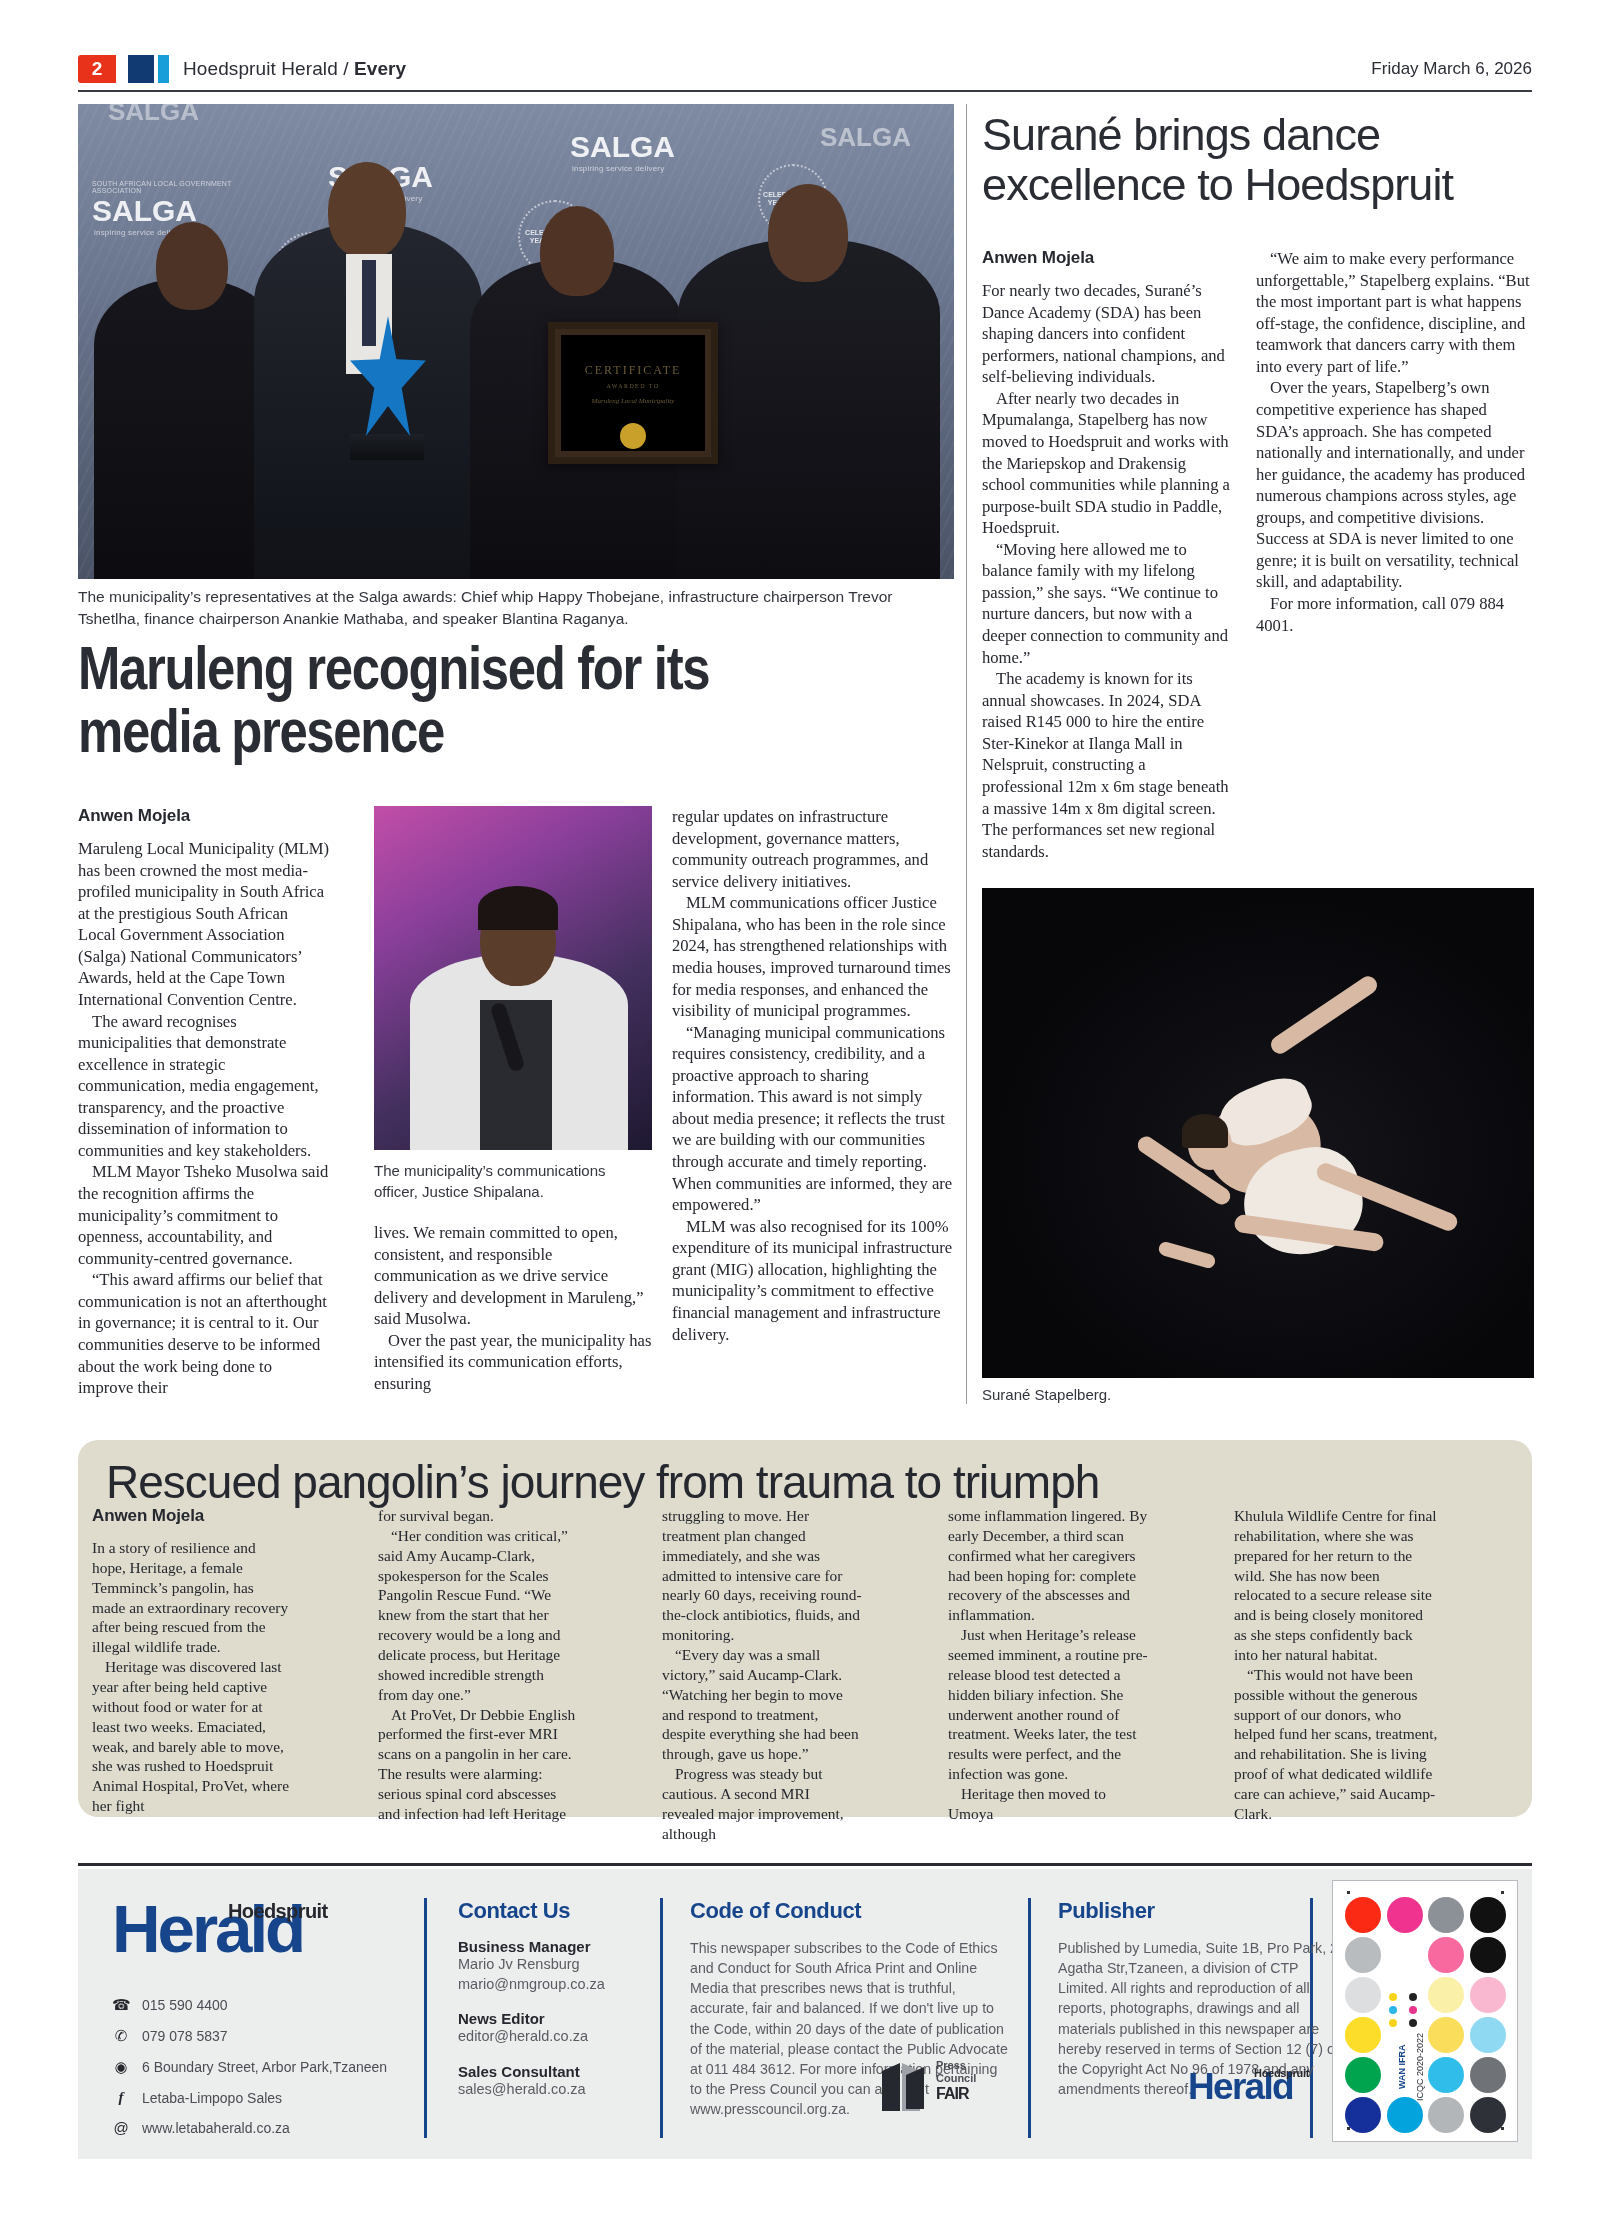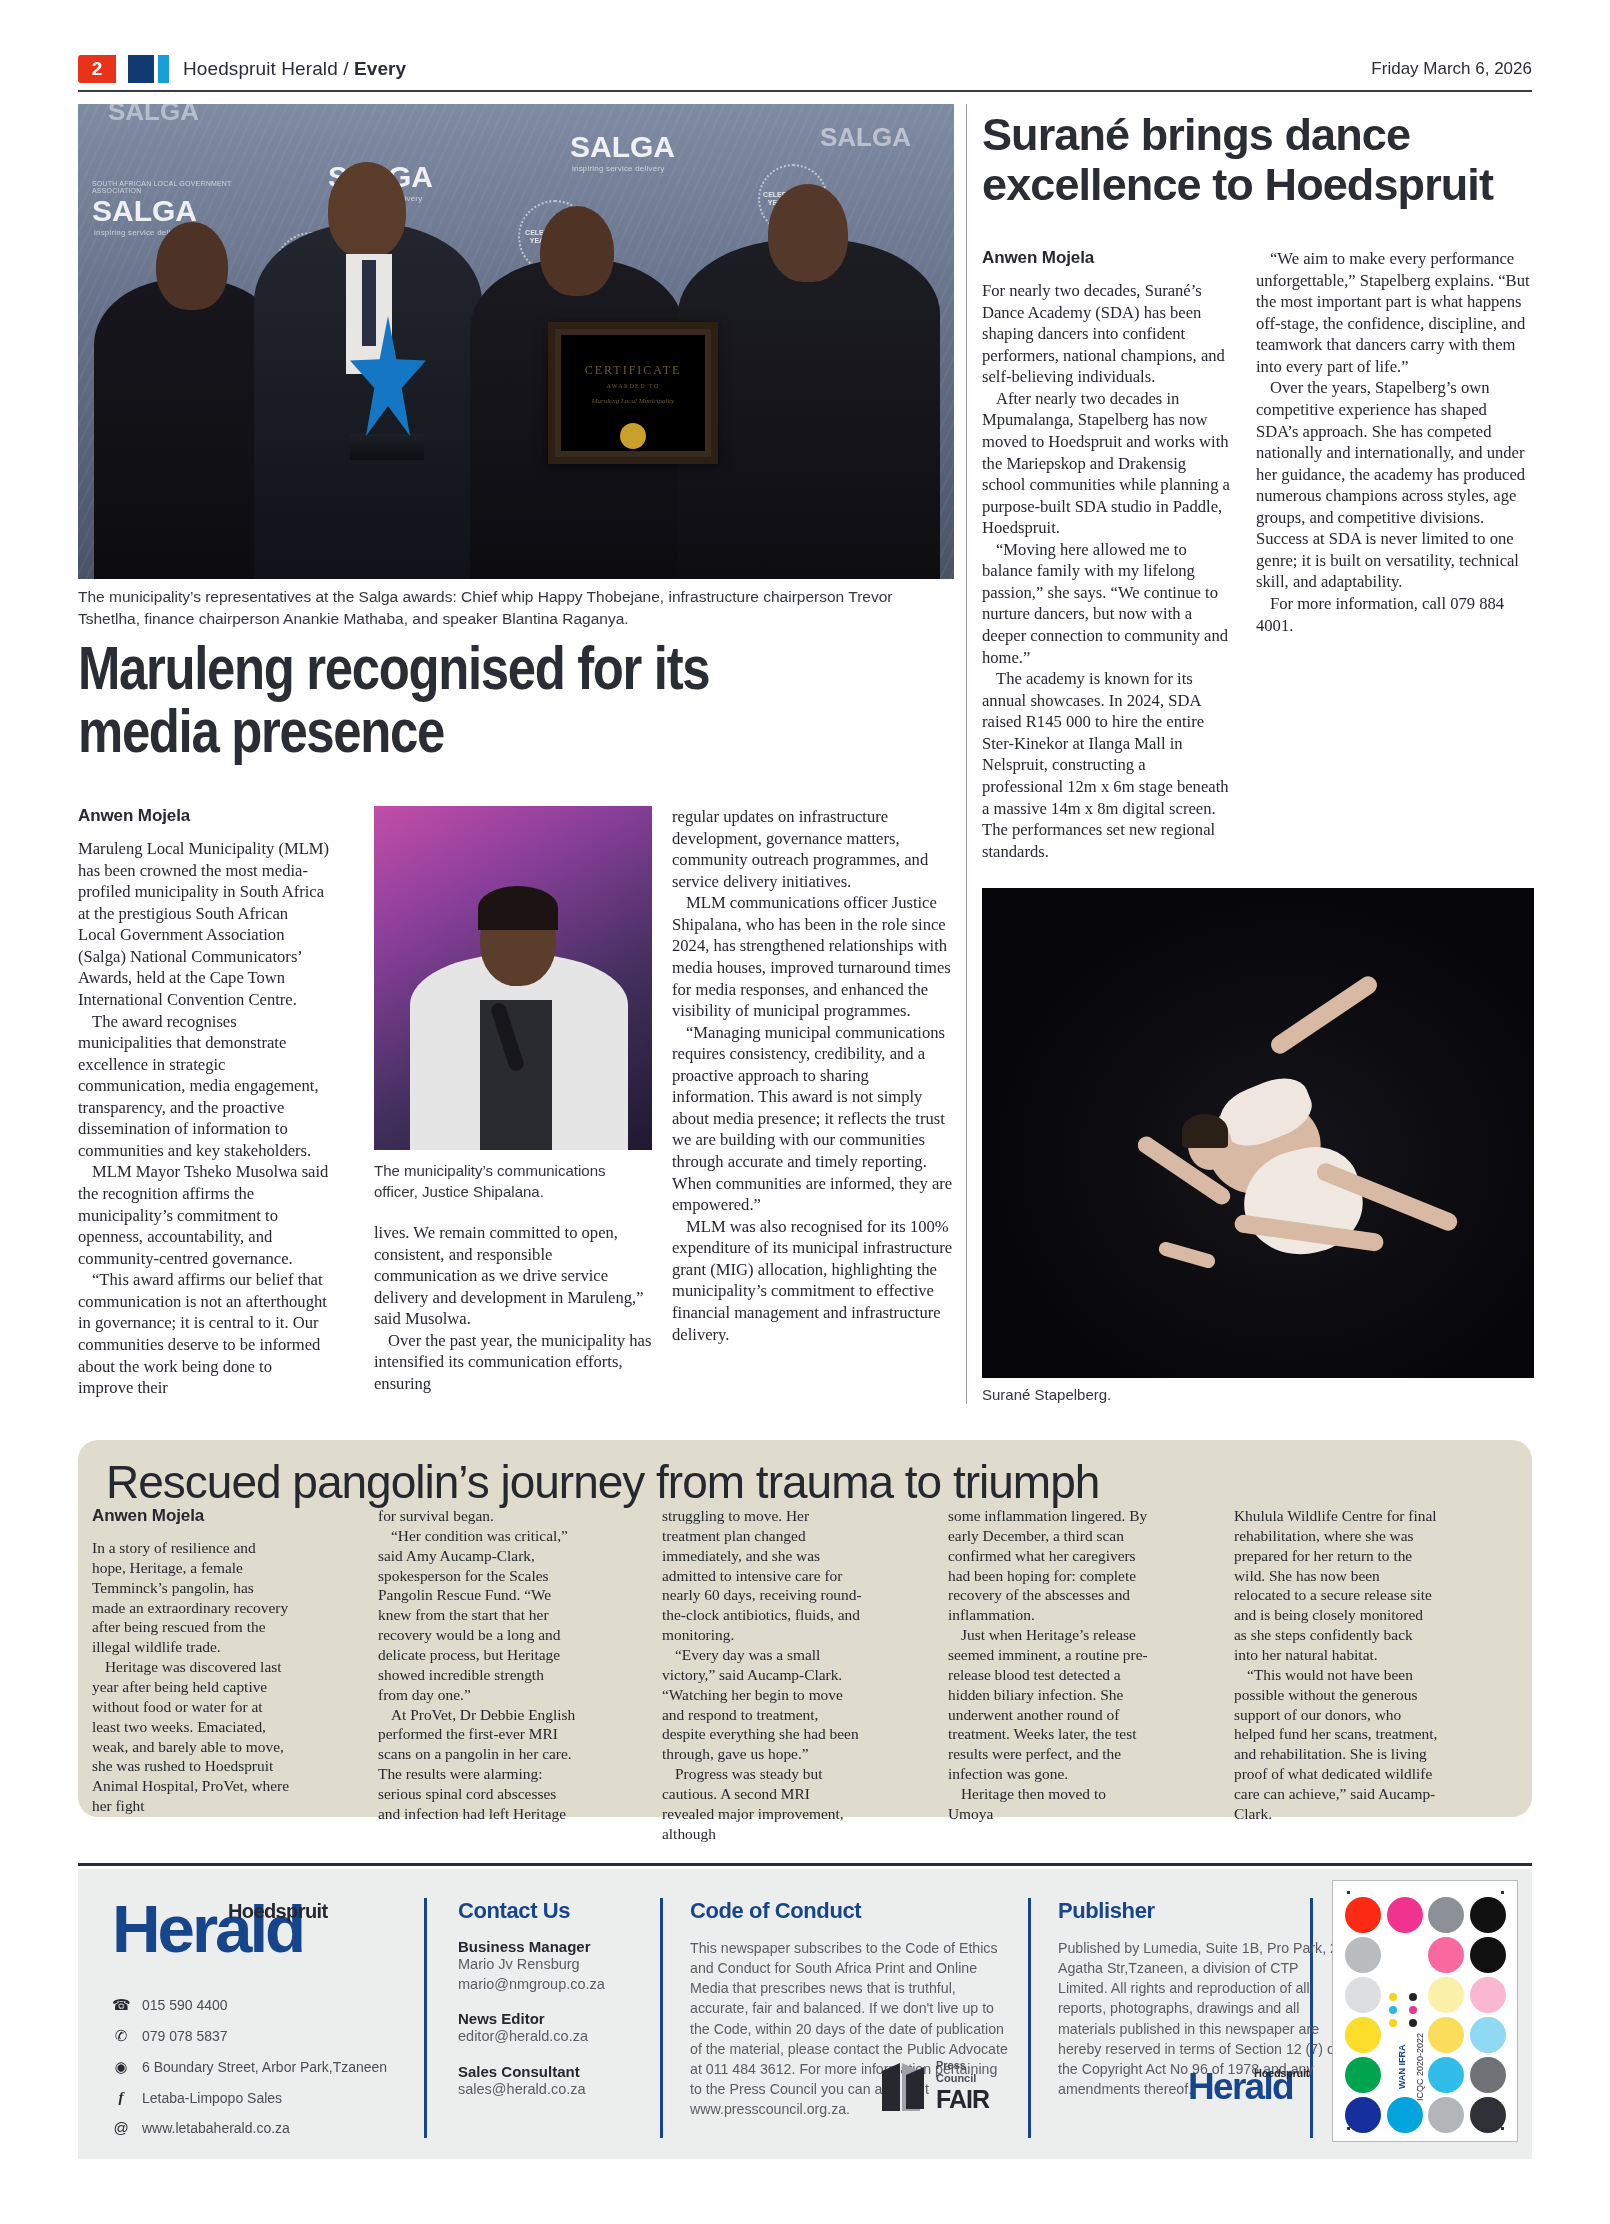--- a/index.html
+++ b/index.html
@@ -118,21 +118,21 @@
   #lc2b { left: 374px; top: 1222px; width: 278px; }
 
   
   .vrule {
     position: absolute; background: #9a9ca4; width: 1px;
   }
 
   
   .headline-surane {
     position: absolute; left: 982px; top: 110px; width: 552px;
-    font-family: "Liberation Sans", sans-serif; font-weight: 700;
+    font-family: "Liberation Sans", sans-serif; font-weight: 400;
     font-size: 45px; line-height: 1.12; letter-spacing: -.9px; color: #2b2d35;
   }
   #rc1 { position:absolute; left: 982px; top: 248px; width: 248px; }
   #rc2 { position:absolute; left: 1256px; top: 248px; width: 276px; }
 
   .dance-photo {
     position:absolute; left: 982px; top: 888px; width: 552px; height: 490px;
     background:#07070a; overflow:hidden;
   }
   .dance-caption {
@@ -207,21 +207,21 @@
   }
   #fc-contact { left:458px; width:200px; }
   #fc-code    { left:690px; width:318px; }
   #fc-pub     { left:1058px; width:290px; }
 
   .presscouncil {
     position:absolute; left:880px; top:2055px; width:118px; height:62px;
     font-family:"Liberation Sans", sans-serif;
   }
   .pc-label { position:absolute; left:56px; top:4px; font-size:11px; color:#4b4d54; line-height:1.15; font-weight:bold;}
-  .pc-fair  { position:absolute; left:56px; top:30px; font-size:25px; color:#26282f; font-weight:bold; letter-spacing:-1px;}
+  .pc-fair  { position:absolute; left:56px; top:30px; font-size:16px; color:#26282f; font-weight:bold; letter-spacing:-1px;}
   .pc-mark  { position:absolute; left:0; top:2px; width:48px; height:56px; }
 
   .footer-logo2 {
     position:absolute; left:1188px; top:2068px; width:160px; height:46px;
   }
   .footer-logo2 .hw {
     font-family:"Liberation Sans", sans-serif; font-weight:bold; font-size:37px;
     color:#16458c; letter-spacing:-1.7px; line-height:1;
   }
   .footer-logo2 .hs {

